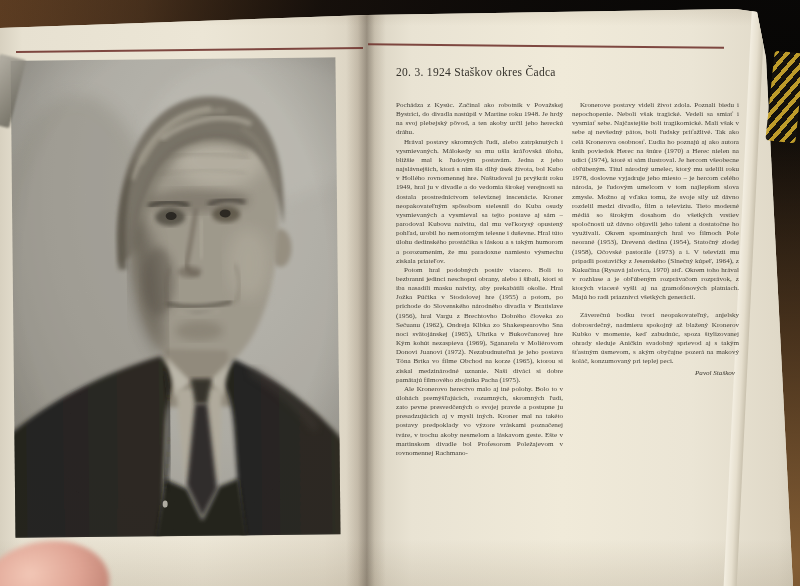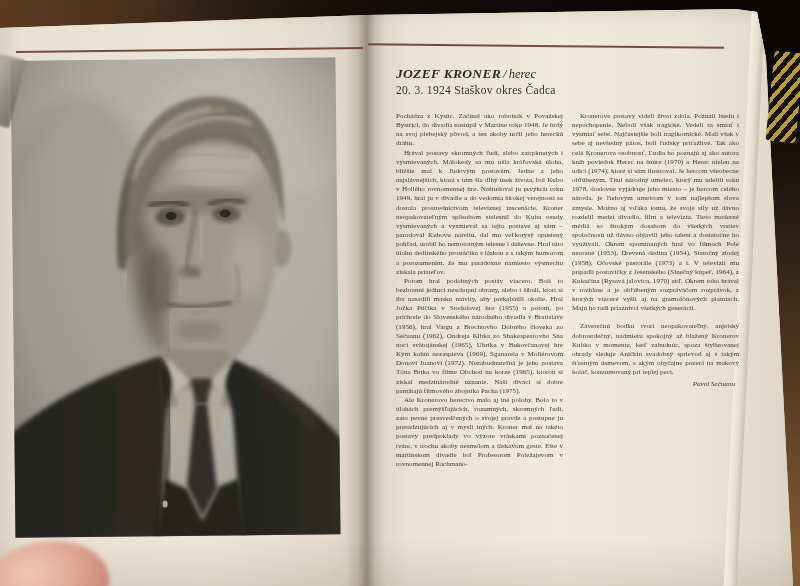--- a/index.html
+++ b/index.html
@@ -30,21 +30,21 @@
   .rule{position:absolute;height:2px;background:#6e312b;opacity:.88;}
   .rule-left{left:16px;top:49px;width:347px;transform:rotate(-0.7deg);}
   .rule-right{left:368px;top:45px;width:356px;transform:rotate(0.55deg);}
   .photo{position:absolute;left:13px;top:59px;transform:rotate(-0.6deg);line-height:0;}
   .content{position:absolute;left:396px;top:64px;width:344px;color:#3f3c35;}
   .title-line{white-space:nowrap;color:#2e2b26;}
   .title-name{font-size:13.5px;font-weight:bold;font-style:italic;letter-spacing:.3px;}
   .title-sep{font-size:13px;font-style:italic;padding:0 2px;}
   .title-role{font-size:12.5px;font-style:italic;}
   .birth{font-size:11.5px;margin-top:2px;letter-spacing:.3px;color:#35322c;}
-  .cols{display:flex;gap:9px;margin-top:16px;}
+  .cols{display:flex;gap:9px;margin-top:23px;}
   .col{width:167px;font-size:7.1px;line-height:9.15px;text-align:justify;}
   .para{margin:0;text-indent:8px;}
   .para.noindent{text-indent:0;}
   .quote{margin:9px 0 0 0;text-indent:8px;color:#45423a;}
   .sig{margin:3px 4px 0 0;text-align:right;font-style:italic;color:#3a3730;}
   .finger{position:absolute;left:-22px;top:542px;width:132px;height:92px;
     background:radial-gradient(ellipse at 42% 32%,#f2c7b6 0%,#dfa494 45%,#bf8172 82%);
     border-radius:50%;transform:rotate(-12deg);filter:blur(2.5px);}
   .gray-corner{position:absolute;left:-9px;top:56px;width:27px;height:70px;
     background:linear-gradient(115deg,#a8a49a 10%,#6d6a5f 90%);
@@ -153,36 +153,33 @@
         <path d="M236,312 C266,330 290,352 302,372" stroke="#3f3931" stroke-width="6" fill="none" opacity="0.7" filter="url(#b4)"></path>
         <path d="M150,310 C158,340 156,380 150,430" stroke="#0e0c0a" stroke-width="4" fill="none" opacity="0.8" filter="url(#b2)"></path>
 
         <ellipse cx="150" cy="445" rx="2.5" ry="3.5" fill="#e9e5d8" opacity="0.85"></ellipse>
         <rect width="325" height="477" fill="url(#vign)"></rect>
         <rect width="325" height="477" filter="url(#grain)" opacity="0.22"></rect>
       </svg>
     </div>
 
     <div class="content">
-      <div class="title-line">
-        <span class="title-name">JOZEF KRONER</span><span class="title-sep">/</span><span class="title-role">herec</span>
-      </div>
       <div class="birth">20. 3. 1924 Staškov okres Čadca</div>
 
       <div class="cols">
         <div class="col">
           <p class="para noindent">Pochádza z Kysúc. Začínal ako robotník v Považskej Bystrici, do divadla nastúpil v Martine roku 1948. Je hrdý na svoj plebejský pôvod, a ten akoby určil jeho hereckú dráhu.</p>
           <p class="para">Hrával postavy skromných ľudí, alebo zatrpknutých i vysmievaných. Málokedy sa mu ušla kráľovská úloha, bližšie mal k ľudovým postavám. Jedna z jeho najslávnejších, ktorá s ním šla dlhý úsek života, bol Kubo v Hollého rovnomennej hre. Naštudoval ju prvýkrát roku 1949, hral ju v divadle a do vedomia širokej verejnosti sa dostala prostredníctvom televíznej inscenácie. Kroner neopakovateľným spôsobom stelesnil do Kuba osudy vysmievaných a vysmieval sa tejto postave aj sám – parodoval Kubovu naivitu, dal mu veľkorysý opustený pohľad, urobil ho nemotorným telesne i duševne. Hral túto úlohu dedinského prostáčika s láskou a s takým humorom a porozumením, že mu paradoxne namiesto výsmechu získala priateľov.</p>
           <p class="para">Potom hral podobných postáv viacero. Boli to bezbranní jedinci neschopní obrany, alebo i šibali, ktorí si iba nasadili masku naivity, aby prekabátili okolie. Hral Jožka Púčika v Stodolovej hre (1955) a potom, po príchode do Slovenského národného divadla v Bratislave (1956), hral Vargu z Brechtovho Dobrého človeka zo Sečuanu (1962), Ondreja Klbka zo Shakespearovho Sna noci svätojánskej (1965), Uhríka v Bukovčanovej hre Kým kohút nezaspieva (1969), Sganarela v Moliérovom Donovi Juanovi (1972). Nezabudnuteľná je jeho postava Tóna Brtka vo filme Obchod na korze (1965), ktorou si získal medzinárodné uznanie. Naši diváci si dobre pamätajú filmového zbojníka Pacha (1975).</p>
           <p class="para">Ale Kronerovo herectvo malo aj iné polohy. Bolo to v úlohách premýšľajúcich, rozumných, skromných ľudí, zato pevne presvedčených o svojej pravde a postupne ju presadzujúcich aj v mysli iných. Kroner mal na takéto postavy predpoklady vo výzore vráskami poznačenej tváre, v trochu akoby nesmelom a láskavom geste. Ešte v martinskom divadle bol Profesorom Poležajevom v rovnomennej Rachmano-</p>
         </div>
         <div class="col">
           <p class="para">Kronerove postavy videli život zdola. Poznali biedu i nepochopenie. Neboli však tragické. Vedeli sa smiať i vysmiať sebe. Najčastejšie boli tragikomické. Mali však v sebe aj nevšedný pátos, boli ľudsky príťažlivé. Tak ako celá Kronerova osobnosť. Ľudia ho poznajú aj ako autora kníh poviedok Herec na šnúre (1970) a Herec nielen na udici (1974), ktoré si sám ilustroval. Je hercom všeobecne obľúbeným. Titul národný umelec, ktorý mu udelili roku 1978, doslovne vyjadruje jeho miesto – je hercom celého národa, je ľudovým umelcom v tom najlepšom slova zmysle. Možno aj vďaka tomu, že svoje sily už dávno rozdelil medzi divadlo, film a televíziu. Tieto moderné médiá so širokým dosahom do všetkých vrstiev spoločnosti už dávno objavili jeho talent a dostatočne ho využívali. Okrem spomínaných hral vo filmoch Pole neorané (1953), Drevená dedina (1954), Statočný zlodej (1958), Očovské pastorále (1973) a i. V televízii mu pripadli postavičky z Jesenského (Slnečný kúpeľ, 1964), z Kukučína (Rysavá jalovica, 1970) atď. Okrem toho hrával v rozhlase a je obľúbeným rozprávačom rozprávok, z ktorých viaceré vyšli aj na gramofónových platniach. Majú ho radi priaznivci všetkých generácií.</p>
           <p class="quote">Záverečnú bodku tvorí neopakovateľný, anjelsky dobrosrdečný, nadmieru spokojný až blažený Kronerov Kubko v momente, keď zabudnúc, spoza štylizovanej ohrady sleduje Aničkin svadobný sprievod aj s takým šťastným úsmevom, s akým obyčajne pozerá na makový koláč, konzumovaný pri teplej peci.</p>
-          <p class="sig">Pavol Sečuanu</p>
+          <p class="sig">Pavol Staškov</p>
         </div>
       </div>
     </div>
   </div>
 
   <div class="gray-corner"></div>
   <div class="yellow-object"></div>
   <div class="finger"></div>
 </div>
 

